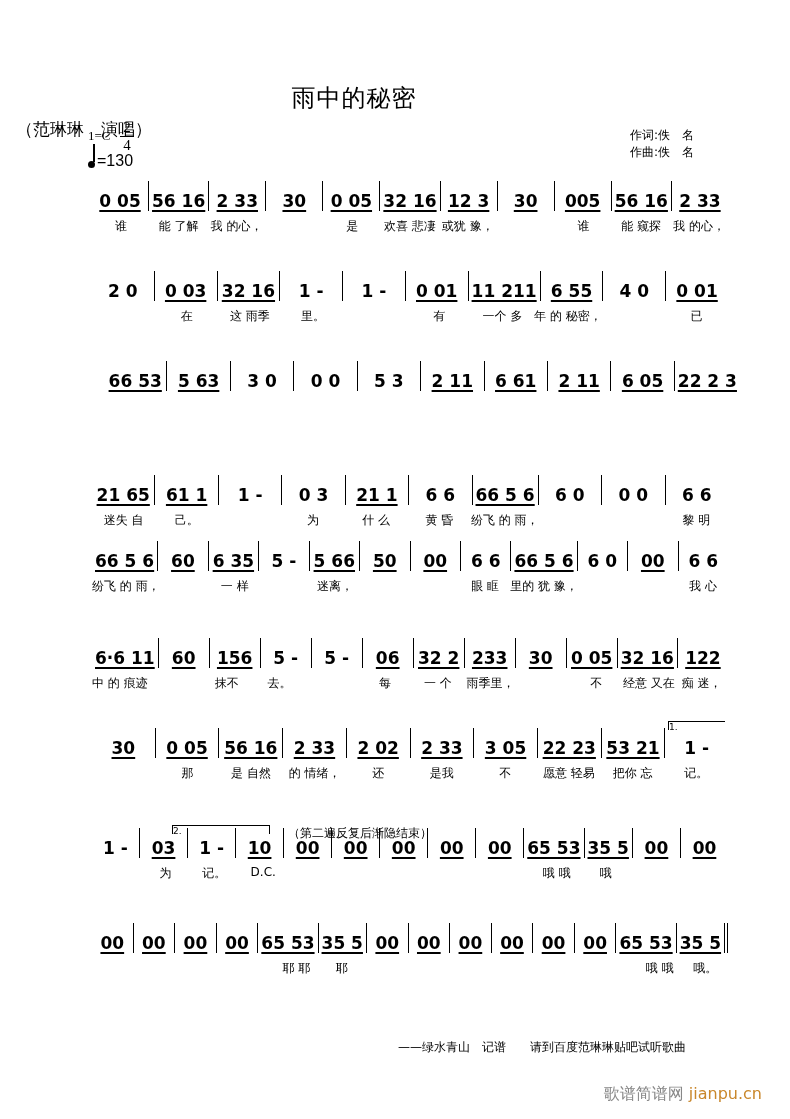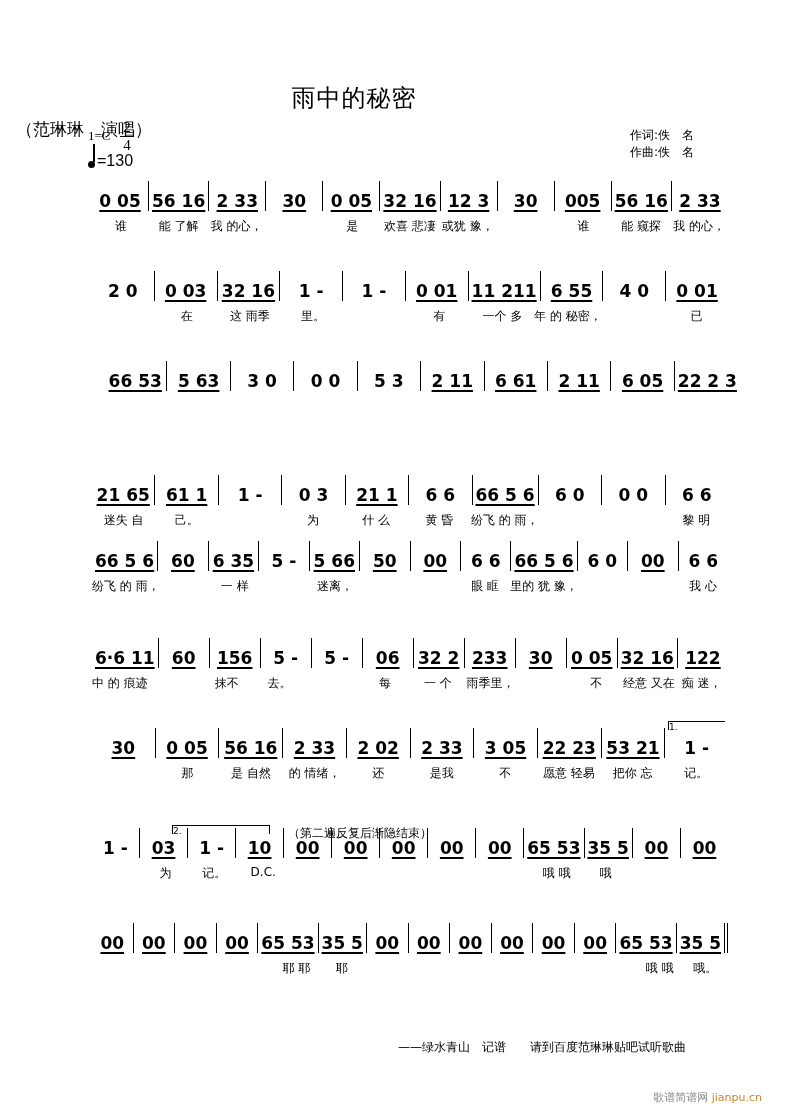--- a/index.html
+++ b/index.html
@@ -27,21 +27,21 @@
   .m + .m { border-left:1.5px solid #000; }
   .m.end { border-right:4px double #000; }
   .n { position:relative; display:inline-block; line-height:20px; }
   .n.ul { text-decoration:underline; text-underline-offset:3px; text-decoration-thickness:1.5px; }
   .lyrics { position:absolute; left:0; top:40px; width:100%; display:flex; font-size:12px; }
   .lyrics .lm { flex:1 1 0; display:flex; justify-content:space-around; white-space:nowrap; }
   .note-text { position:absolute; font-size:12px; white-space:nowrap; }
   .bracket { position:absolute; border-top:1px solid #000; border-left:1px solid #000; height:8px; font-size:9px; }
   .bracket.r { border-right:1px solid #000; }
   .footer { position:absolute; left:398px; top:1011px; font-size:12px;margin-top:28px; }
-  .watermark { position:absolute; right:28px; bottom:14px; font-size:11px; color:#888; }
+  .watermark { position:absolute; right:28px; bottom:14px; font-size:16px; color:#888; }
   .watermark .w2 { color:#c9872b; }
 </style>
 </head>
 <body>
 
 <div class="title">雨中的秘密</div>
 <div class="subtitle">（范琳琳　演唱）</div>
 <div class="key">1=C</div>
 <div class="timesig">
   <div>2</div>

